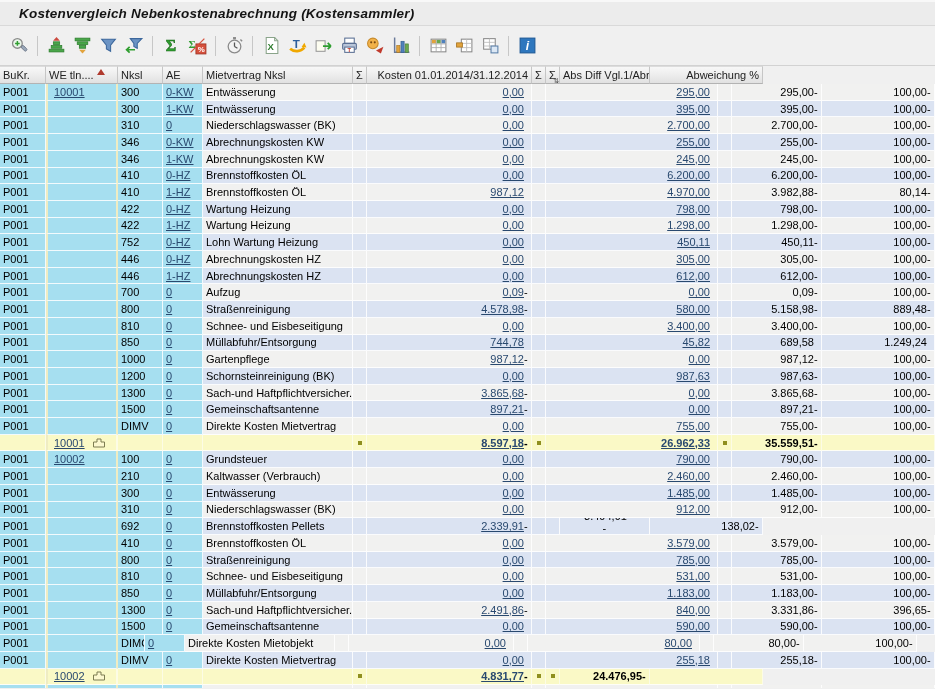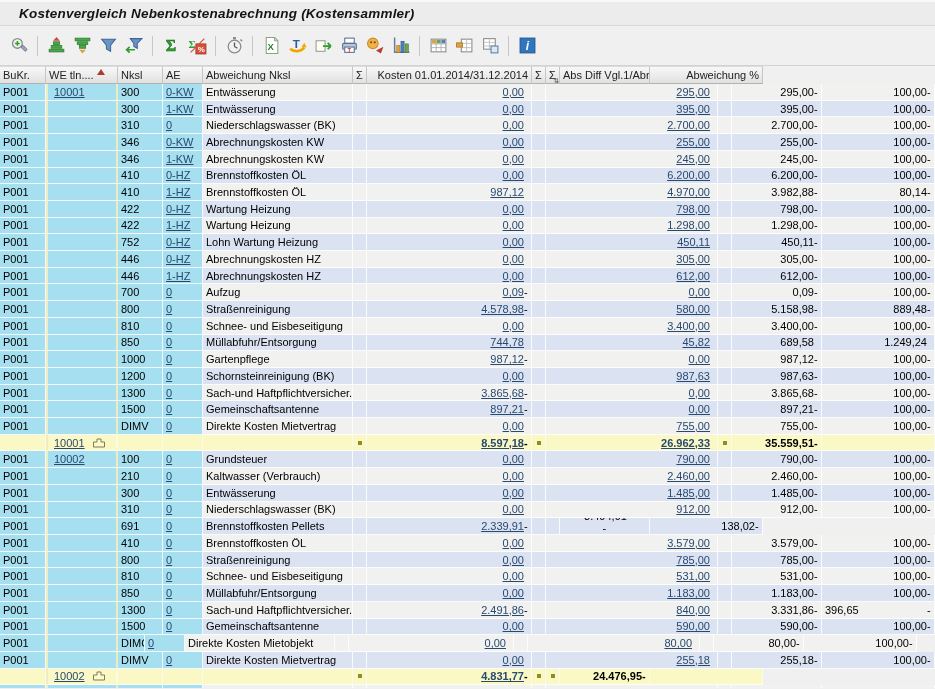--- a/index.html
+++ b/index.html
@@ -230,21 +230,21 @@
       <span>WE tln....</span>
       <span class="tri-up"></span>
     </div>
     <div class="hc" style="width: 45px;">
       <span>Nksl</span>
     </div>
     <div class="hc" style="width: 40px;">
       <span>AE</span>
     </div>
     <div class="hc" style="width: 150px;">
-      <span>Abweichung Nksl</span>
+      <span>Mietvertrag Nksl</span>
     </div>
     <div class="hc c" style="width: 14px;">
       <span>Σ</span>
     </div>
     <div class="hc r" style="width: 165px;">
       <span>Kosten 01.01.2014/31.12.2014</span>
     </div>
     <div class="hc c" style="width: 14px;">
       <span>Σ</span>
     </div>
@@ -997,21 +997,21 @@
         <span class="mslot ">-</span>
       </div>
       <div class="cell even num" style="width: 113px;">
         <span class="">100,00</span>
         <span class="mslot ">-</span>
       </div>
     </div>
     <div class="row">
       <div class="cell key" style="width: 46px;">P001</div>
       <div class="cell key wel" style="width: 72px;"></div>
-      <div class="cell key" style="width: 45px;">691</div>
+      <div class="cell key" style="width: 45px;">692</div>
       <div class="cell key" style="width: 40px;">
         <span class="lnk">0</span>
       </div>
       <div class="cell odd" style="width: 150px;">Brennstoffkosten Pellets</div>
       <div class="cell odd" style="width: 14px;"></div>
       <div class="cell odd num" style="width: 165px;">
         <span class="lnk ">2.339,91</span>
         <span class="mslot ">-</span>
       </div>
       <div class="cell odd" style="width: 14px;"></div>
@@ -1153,21 +1153,21 @@
       <div class="cell even" style="width: 14px;"></div>
       <div class="cell even num" style="width: 172px;">
         <span class="lnk ">840,00</span>
         <span class="mslot "></span>
       </div>
       <div class="cell even" style="width: 14px;"></div>
       <div class="cell even num" style="width: 90px;">
         <span class="">3.331,86</span>
         <span class="mslot ">-</span>
       </div>
-      <div class="cell even num" style="width: 113px; justify-content: space-between;">
+      <div class="cell even num" style="width: 113px;">
         <span class="">396,65</span>
         <span class="mslot ">-</span>
       </div>
     </div>
     <div class="row">
       <div class="cell key" style="width: 46px;">P001</div>
       <div class="cell key wel" style="width: 72px;"></div>
       <div class="cell key" style="width: 45px;">1500</div>
       <div class="cell key" style="width: 40px;">
         <span class="lnk">0</span>

